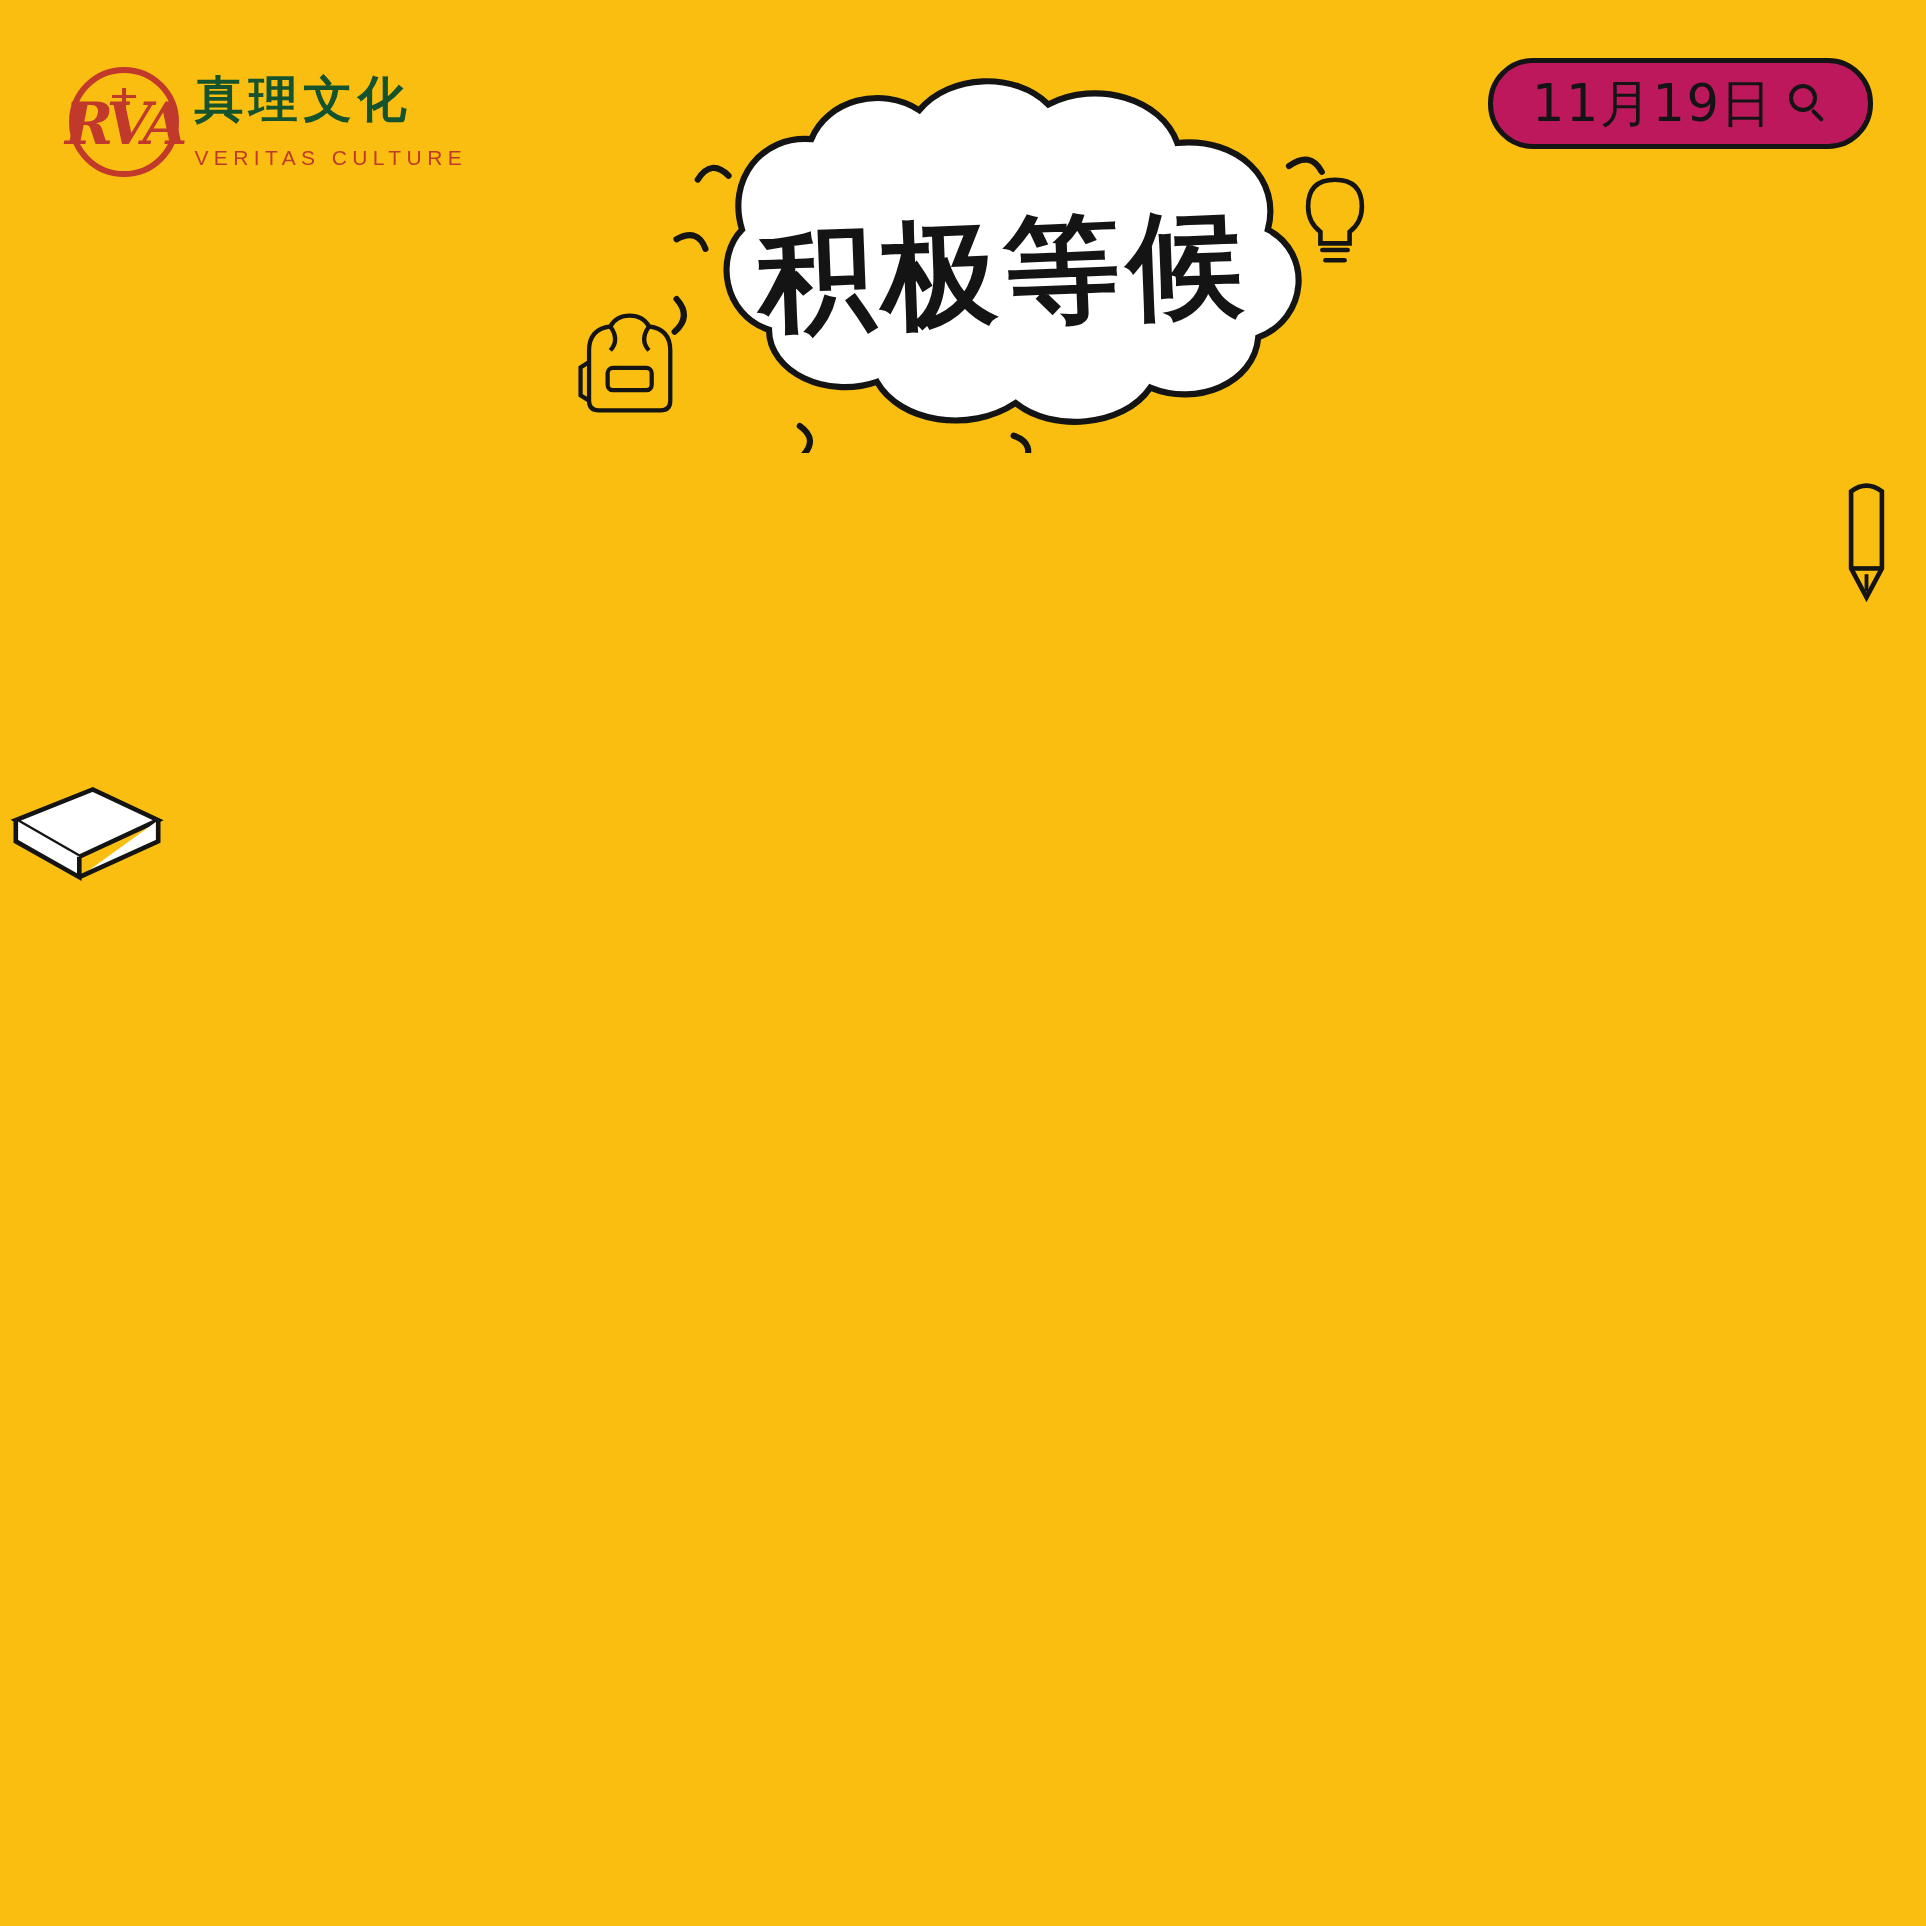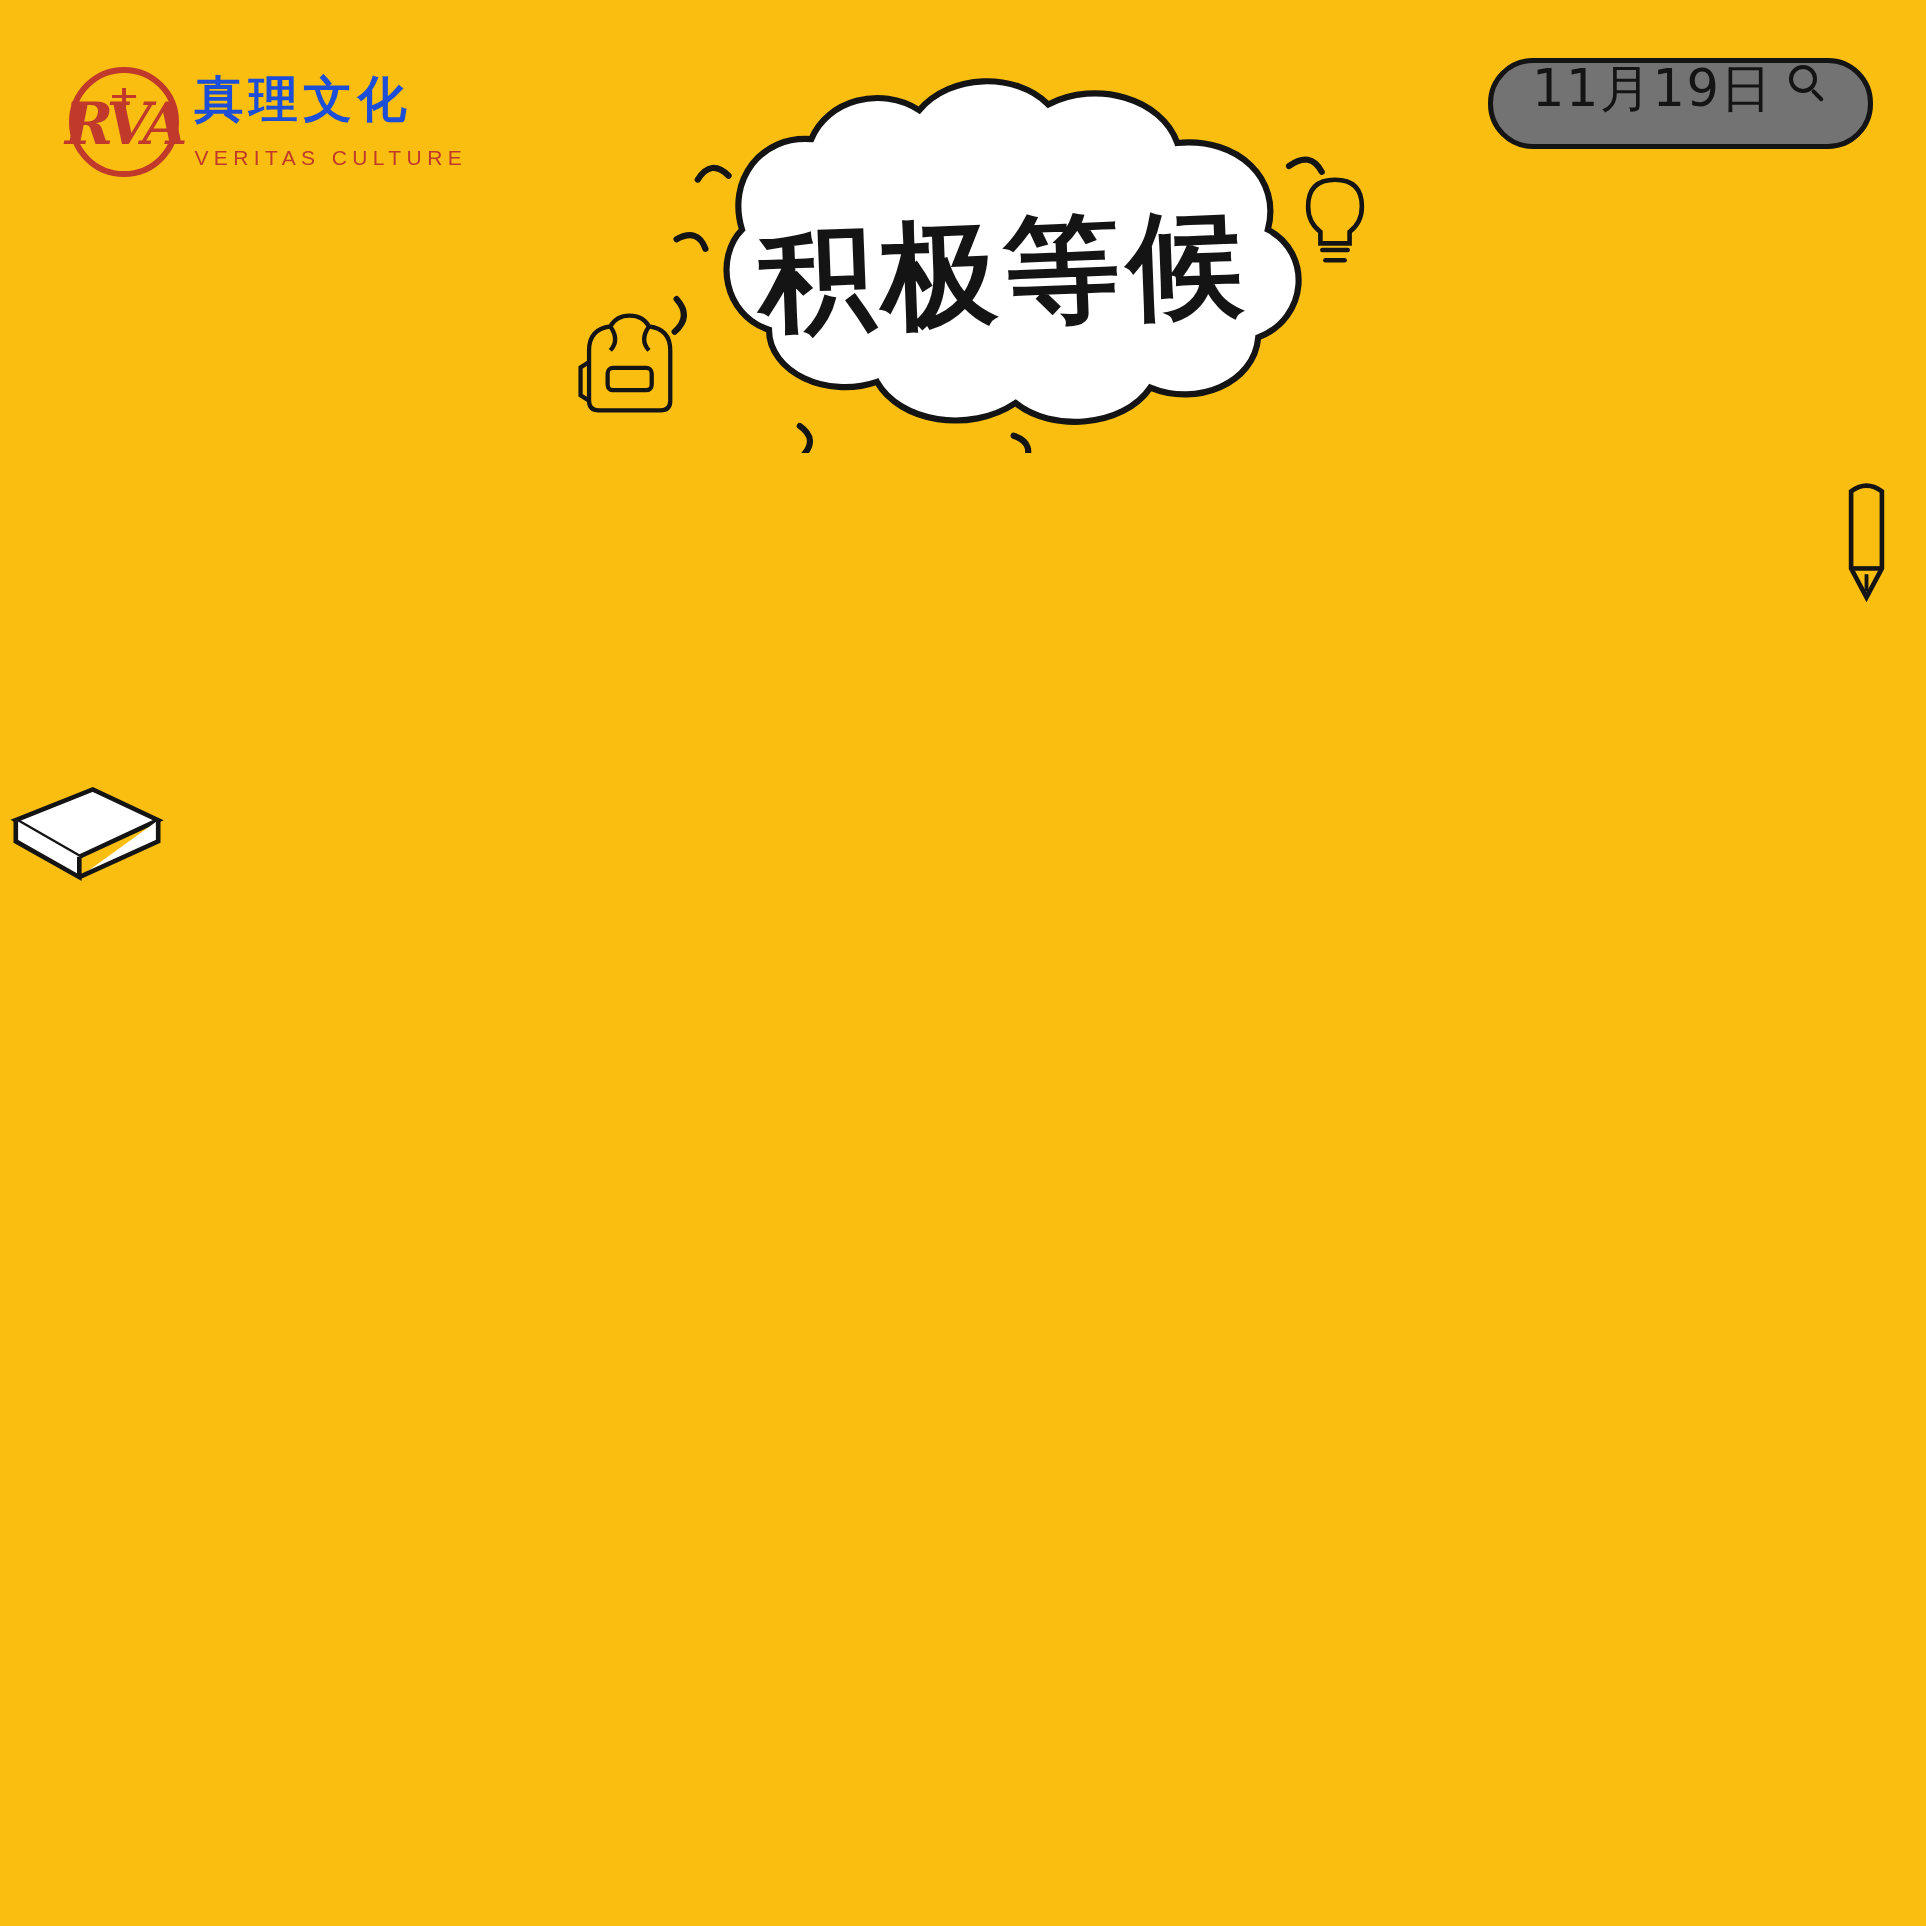--- a/index.html
+++ b/index.html
@@ -60,44 +60,44 @@
     left: -10px;
     top: 7px;
     width: 24px;
     height: 3.5px;
     background: #C0392B;
   }
   .logo-text .cn {
     font-family: "DejaVu Sans", sans-serif;
     font-weight: 700;
     font-size: 49px;
-    color: #1d4ed8;
+    color: #14532d;
     letter-spacing: 5.4px;
     line-height: 1.05;
   }
   .logo-text .en {
     font-family: "Liberation Sans", sans-serif;
     font-size: 21px;
     color: #C0392B;
     letter-spacing: 5.4px;
     margin-top: 20px;
   }
 
   
   .date-pill {
     position: absolute;
     right: 67px;
     top: 58px;
     min-width: 385px;
     height: 91px;
     border: 5px solid #141414;
     border-radius: 45px;
-    background: #737373;
+    background: #be185d;
     display: flex;
-    align-items: flex-start;
+    align-items: center;
     justify-content: center;
     gap: 14px;
     padding: 0 21.6px;
     box-sizing: border-box;
   }
   .date-pill .date-text {
     font-family: "DejaVu Sans", sans-serif;
     font-size: 51px;
     font-weight: 400;
     color: #141414;

